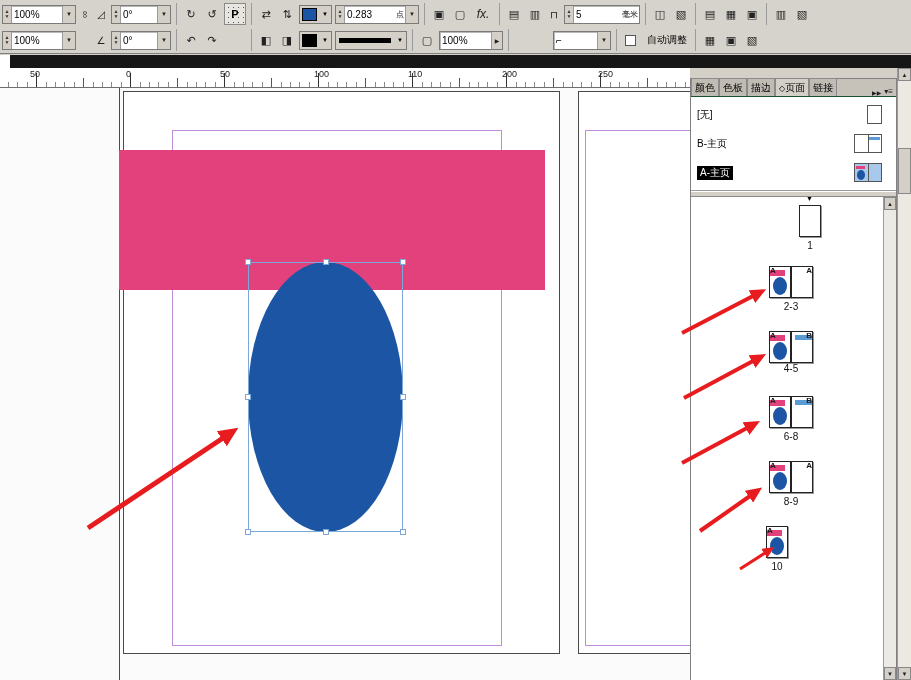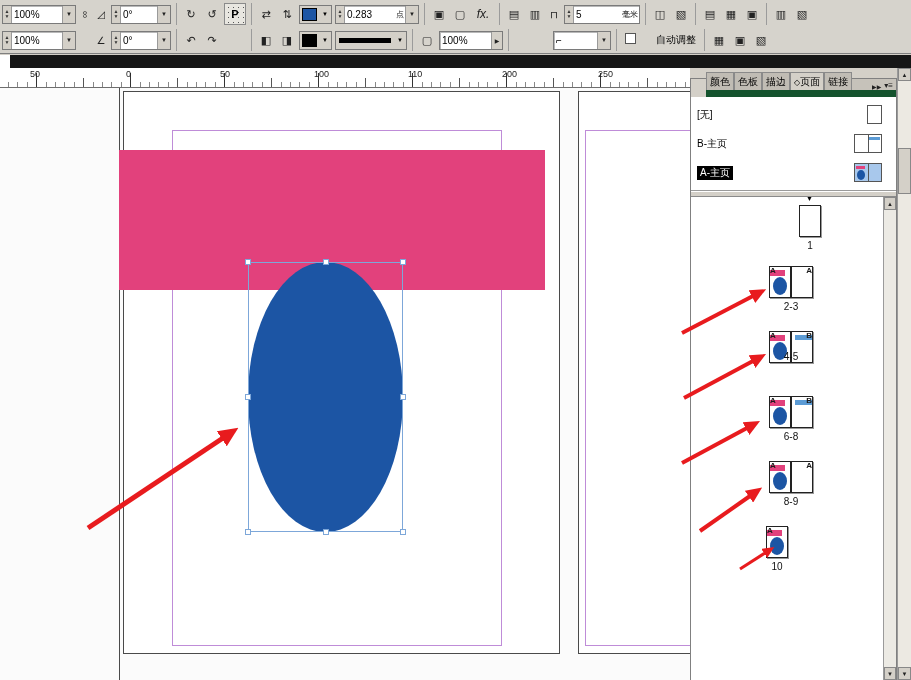--- a/index.html
+++ b/index.html
@@ -35,21 +35,21 @@
     background-image:radial-gradient(#555 0.7px, transparent 0.8px);
     background-size:5px 5px; background-position:1px 1px; }
   .swcombo { display:flex; align-items:center; border:1px solid #7a7a7a; height:19px;
     background:#d4d0c8; }
   .sw { width:15px; height:13px; border:1px solid #000; margin:0 2px; }
   .sw.fill { background:var(--blue); }
   .sw.stroke { background:var(--stroke); }
   .swcombo .dd { width:12px; font-size:6px; display:flex; align-items:center; justify-content:center; }
   .linesw { width:52px; height:5px; background:#000; margin:0 3px; }
   .chain { width:12px; text-align:center; font-size:10px; color:#333; transform:rotate(90deg); }
-  .cbgroup { display:flex; gap:20px; padding:0 3px; }
+  .cbgroup { display:flex; align-items:center; gap:11px; padding:0 3px; }
   .cb { width:11px; height:11px; background:#fff; border:1px solid #555; display:inline-block; }
   .cbl { font-size:10px; }
 
   
   .white-notch { position:absolute; left:0; top:55px; width:10px; height:13px; background:#fff; }
   .dark-strip { position:absolute; left:10px; top:55px; width:901px; height:13px; background:#161616; }
   .ruler { position:absolute; left:0; top:68px; width:690px; height:20px; background:#fff;
     border-bottom:1px solid #6e6e6e;
     background-image:
       repeating-linear-gradient(to right,#333 0 1px,transparent 1px 94px),
@@ -75,21 +75,21 @@
     border-radius:50%; background:var(--blue); }
   .selframe { position:absolute; left:248px; top:174px; width:155px; height:270px;
     border:1px solid var(--selection); }
   .handle { position:absolute; width:6px; height:6px; background:#fff;
     border:1px solid var(--selection); }
 
   
   .panel { position:absolute; left:690px; top:78px; width:207px; height:602px;
     background:#d4d0c8; border:1px solid #808080; }
   .tabs { display:flex; align-items:flex-end; height:18px; background:#c6c2ba;
-    border-bottom:7px solid #14532d;margin-left:15px; }
+    border-bottom:1px solid #14532d; }
   .tab { padding:2px 3px 1px; font-size:10px; background:#c0bcb4; border:1px solid #8a8a8a;
     border-bottom:none; white-space:nowrap; overflow:hidden; max-width:34px; }
   .tab.active { background:#d4d0c8; font-weight:bold; max-width:52px; }
   .tab .tg { font-style:normal; font-size:8px; }
   .tab b { font-weight:normal; }
   .tab-overflow { margin-left:auto; font-size:6px; padding:0 2px; color:#222; }
   .panel-menu { font-size:8px; padding:0 3px 0 1px; color:#222; }
   .masters { height:94px; background:#fff; border-bottom:1px solid #9a9a9a; padding:3px 6px; }
   .mrow { height:29px; display:flex; align-items:center; justify-content:space-between; padding-right:8px; }
   .mlabel { font-size:10px; }
@@ -354,21 +354,21 @@
       <div class="pgroup" style="top:134px">
         <div class="tp" style="left:78px">
           <span class="badge bl">A</span>
           <i class="band"></i>
           <i class="oval"></i>
         </div>
         <div class="tp" style="left:100px">
           <span class="badge br">B</span>
           <i class="bband"></i>
         </div>
-        <div class="plabel" style="left:78px;top:20px">4-5</div>
+        <div class="plabel" style="left:78px;top:32px">4-5</div>
       </div>
 
       <div class="pgroup" style="top:199px">
         <div class="tp" style="left:78px">
           <span class="badge bl">A</span>
           <i class="band"></i>
           <i class="oval"></i>
         </div>
         <div class="tp" style="left:100px">
           <span class="badge br">B</span>

